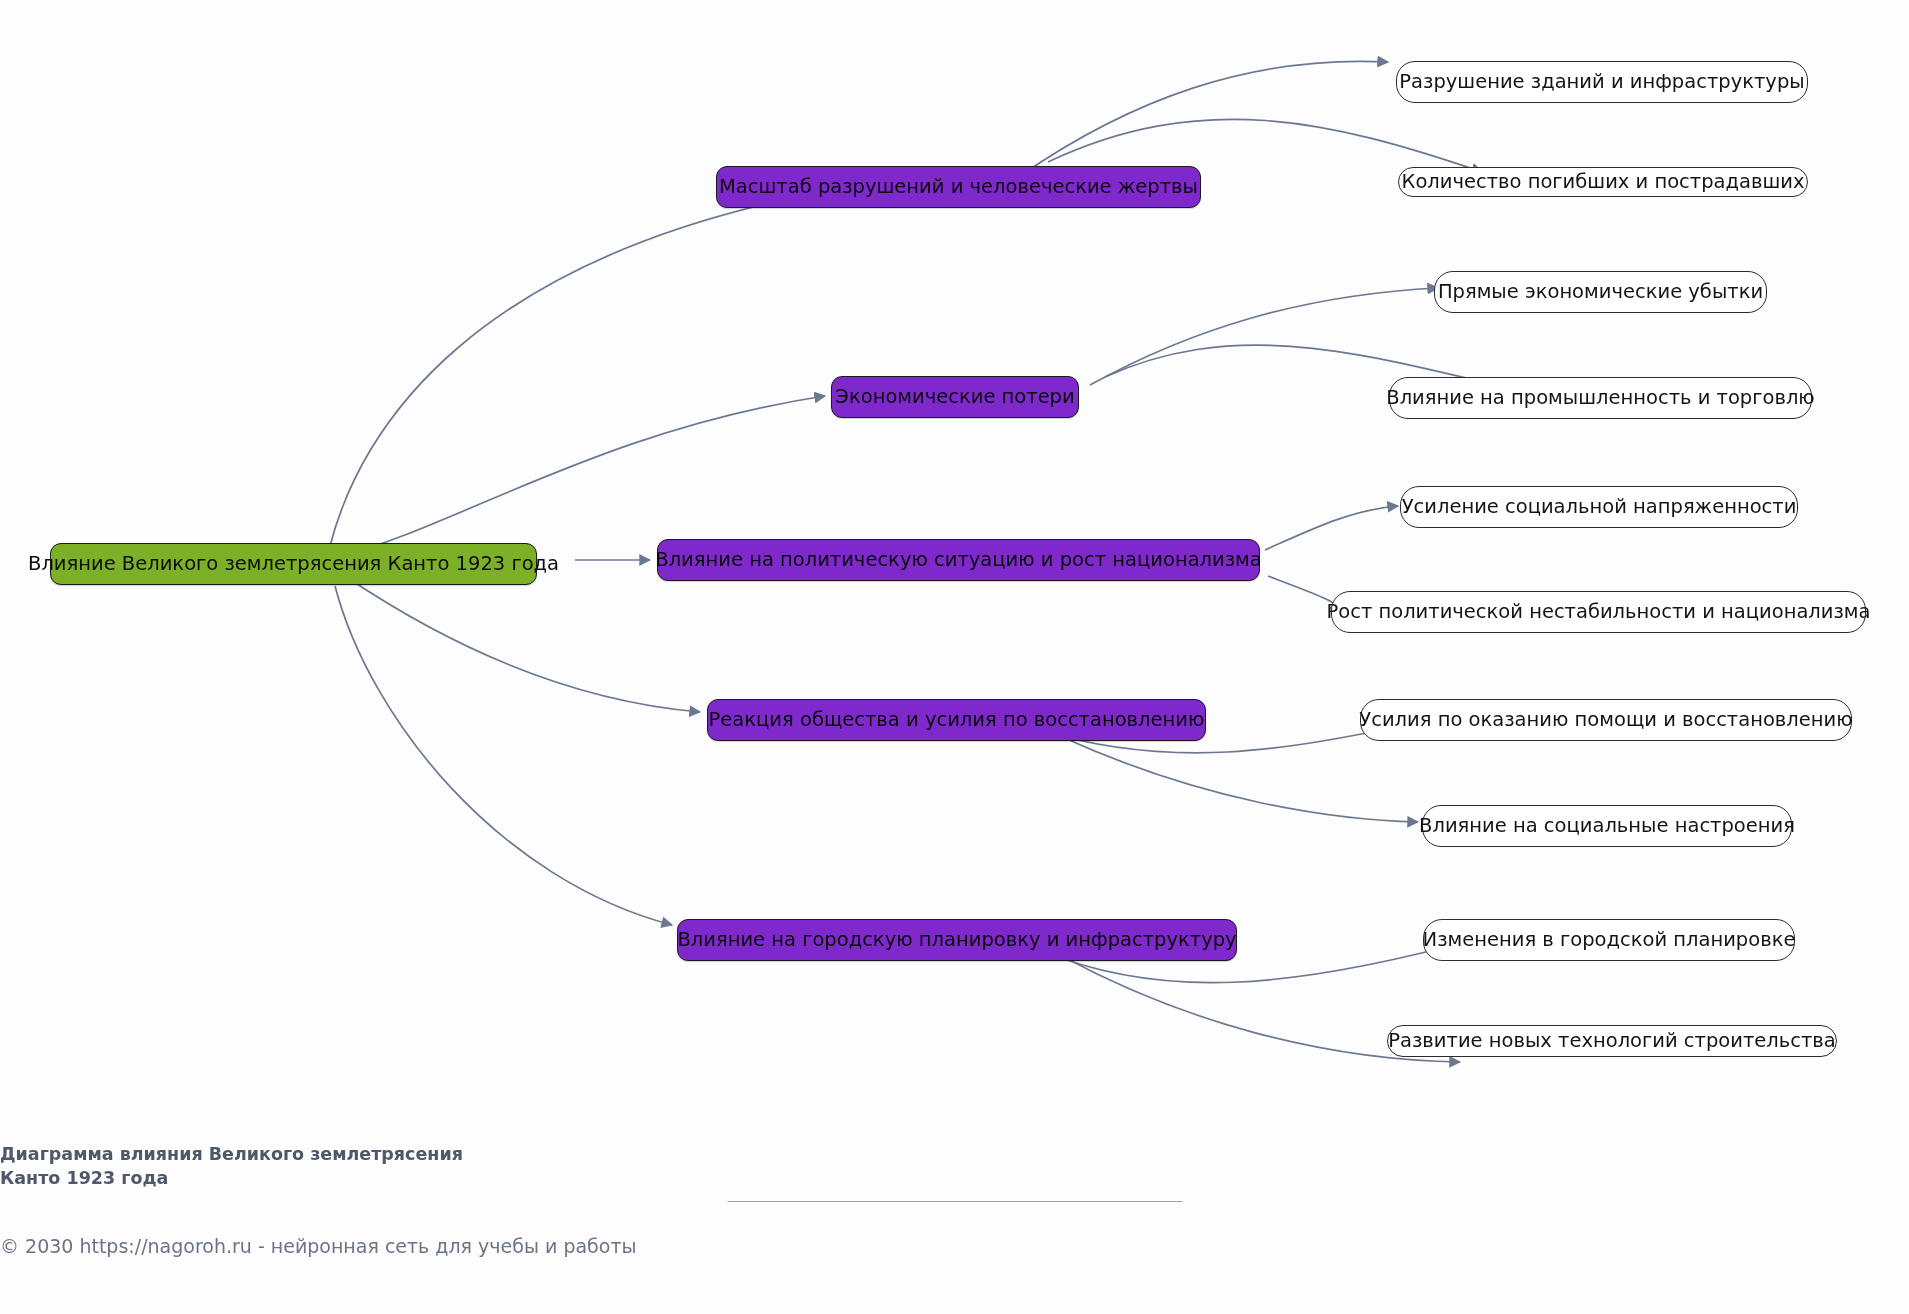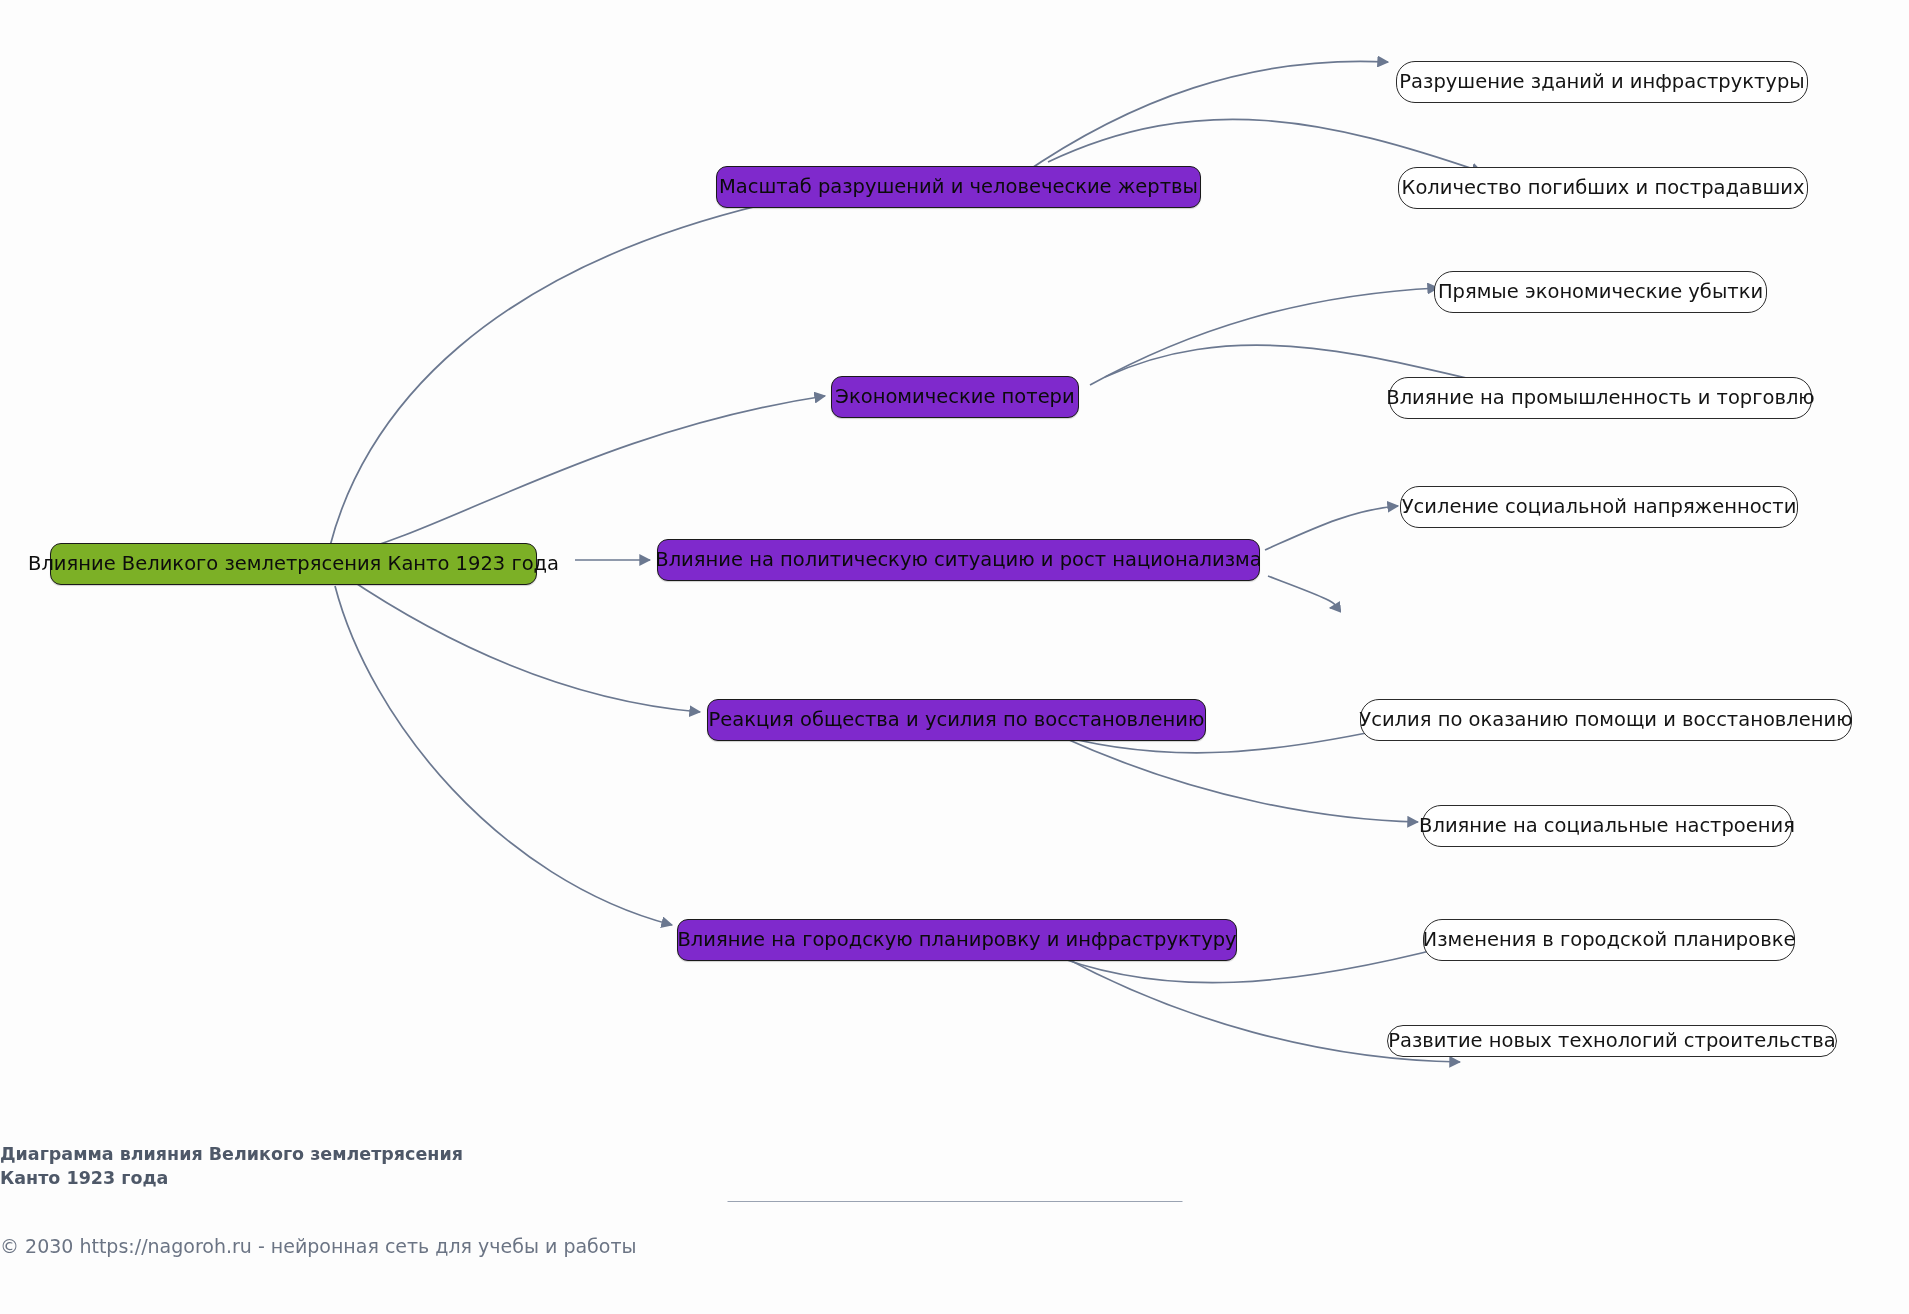--- a/index.html
+++ b/index.html
@@ -108,28 +108,29 @@
 
       <path d="M 1040 950 C 1160 1000 1290 990 1480 938"></path>
       <path d="M 1060 955 C 1180 1020 1320 1060 1460 1062"></path>
     </g>
   </svg>
 
   <div class="node node-root" style="left:50px;top:543px;width:487px;height:42px;">Влияние Великого землетрясения Канто 1923 года</div>
 
   <div class="node node-branch" style="left:716px;top:166px;width:485px;height:42px;">Масштаб разрушений и человеческие жертвы</div>
   <div class="node node-leaf" style="left:1396px;top:61px;width:412px;height:42px;">Разрушение зданий и инфраструктуры</div>
-  <div class="node node-leaf" style="left:1398px;top:167px;width:410px;height:42px;">Количество погибших и пострадавших</div>
+  <div class="node node-leaf" style="left:1398px;top:167px;width:410px;height:30px;">Количество погибших и пострадавших</div>
 
   <div class="node node-leaf" style="left:1434px;top:271px;width:333px;height:42px;">Прямые экономические убытки</div>
   <div class="node node-branch" style="left:831px;top:376px;width:248px;height:42px;">Экономические потери</div>
   <div class="node node-leaf" style="left:1389px;top:377px;width:423px;height:42px;">Влияние на промышленность и торговлю</div>
 
   <div class="node node-leaf" style="left:1400px;top:486px;width:398px;height:42px;">Усиление социальной напряженности</div>
   <div class="node node-branch" style="left:657px;top:539px;width:603px;height:42px;">Влияние на политическую ситуацию и рост национализма</div>
+  <div class="node node-leaf" style="left:1331px;top:591px;width:535px;height:42px;">Рост политической нестабильности и национализма</div>
 
   <div class="node node-branch" style="left:707px;top:699px;width:499px;height:42px;">Реакция общества и усилия по восстановлению</div>
   <div class="node node-leaf" style="left:1360px;top:699px;width:492px;height:42px;">Усилия по оказанию помощи и восстановлению</div>
   <div class="node node-leaf" style="left:1422px;top:805px;width:370px;height:42px;">Влияние на социальные настроения</div>
 
   <div class="node node-branch" style="left:677px;top:919px;width:560px;height:42px;">Влияние на городскую планировку и инфраструктуру</div>
   <div class="node node-leaf" style="left:1423px;top:919px;width:372px;height:42px;">Изменения в городской планировке</div>
   <div class="node node-leaf" style="left:1387px;top:1025px;width:450px;height:32px;">Развитие новых технологий строительства</div>
 
   <div class="footer footer-title">

